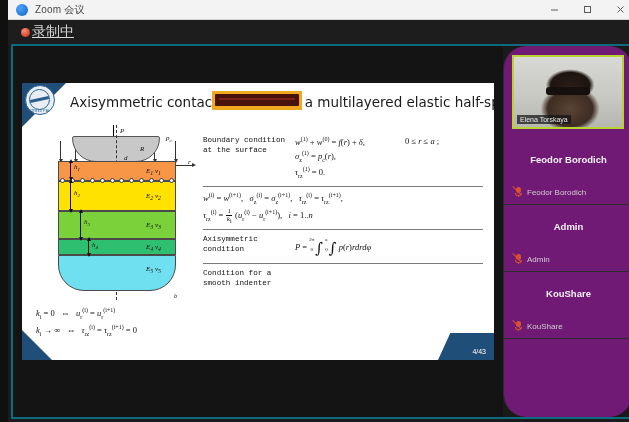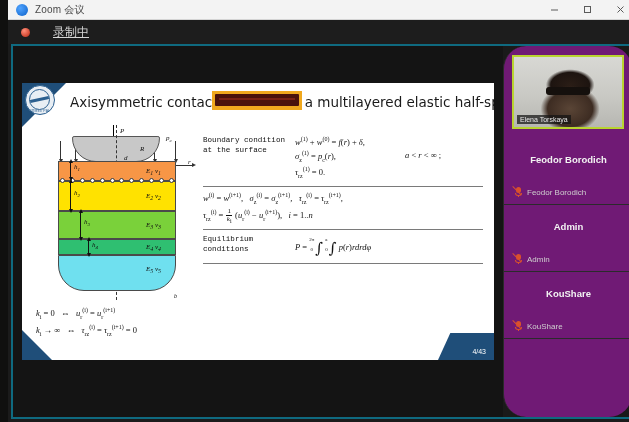--- a/index.html
+++ b/index.html
@@ -44,21 +44,21 @@
     width: 629px; height: 24px;
     background: #1d1d1d;
     display: flex; align-items: center;
   }
   .rec-dot {
     width: 9px; height: 9px; border-radius: 50%;
     margin-left: 13px; flex: none;
     background: radial-gradient(circle at 35% 30%, #ff8f7a 0%, #d34a34 65%, #9e2d1c 100%);
   }
   .rec-label {
-    margin-left: 23px; font-size: 12px; color: #d6d6d6;
+    margin-left: 2px; font-size: 14px; color: #d6d6d6;
     white-space: nowrap;
     text-decoration: underline;
   }
   
   .stage {
     position: absolute; left: 3px; top: 44px;
     width: 623px; height: 375px;
     background: #1a1a1a;
     border: 2px solid #0f6a80;
   }
@@ -499,56 +499,57 @@
           </div>
         </div>
 
         <div class="cond">
 
           <div class="cond-row">
             <div class="cond-label">Boundary condition at the surface</div>
             <div class="cond-eq">
               <div class="eqline">
                 <span class="lhs"><i>w</i><sup>(1)</sup> + <i>w</i><sup>(0)</sup> = <i>f</i>(<i>r</i>) + <i>δ</i>,</span>
+                <span class="rhs">0 ≤ <i>r</i> ≤ <i>a</i> ;</span>
               </div>
               <div class="eqline">
                 <span class="lhs"><i>σ</i><sub>z</sub><sup>(1)</sup> = <i>p</i><sub>c</sub>(<i>r</i>),</span>
-                <span class="rhs"><i>a</i> &lt; <i>r</i> &lt; ∞ ;</span>
               </div>
               <div class="eqline">
                 <span class="lhs"><i>τ</i><sub>rz</sub><sup>(1)</sup> = 0.</span>
                 <span class="rhs"></span>
               </div>
             </div>
           </div>
 
           <div class="cond-row">
             <div class="cond-eq">
               <div><i>w</i><sup>(i)</sup> = <i>w</i><sup>(i+1)</sup>,&nbsp;&nbsp; <i>σ</i><sub>z</sub><sup>(i)</sup> = <i>σ</i><sub>z</sub><sup>(i+1)</sup>,&nbsp;&nbsp; <i>τ</i><sub>rz</sub><sup>(i)</sup> = <i>τ</i><sub>rz</sub><sup>(i+1)</sup>,</div>
               <div style="margin-top:2px">
                 <i>τ</i><sub>rz</sub><sup>(i)</sup> =
                 <span class="frac"><span class="num">1</span><br><span><i>k</i><sub>i</sub></span></span>
                 (<i>u</i><sub>r</sub><sup>(i)</sup> − <i>u</i><sub>r</sub><sup>(i+1)</sup>),&nbsp;&nbsp; <i>i</i> = 1..<i>n</i>
               </div>
             </div>
           </div>
 
           <div class="cond-row">
-            <div class="cond-label">Equilibrium conditions</div>
+            <div class="cond-label">Axisymmetric condition</div>
             <div class="cond-eq">
               <div style="padding:3px 0">
                 <i>P</i> =
                 <span class="intlim">2π<br>&nbsp;<br>0</span><span class="intg">∫</span>
                 <span class="intlim">a<br>&nbsp;<br>0</span><span class="intg">∫</span>
                 <i>p</i>(<i>r</i>)<i>rdrdφ</i>
               </div>
             </div>
           </div>
 
           <div class="cond-row">
+            <div class="cond-label">Condition for a smooth indenter</div>
           </div>
 
         </div>
       </div>
     </div>
 
     <div class="rail">
 
       <div class="thumb">
         <div class="thumb-photo">

